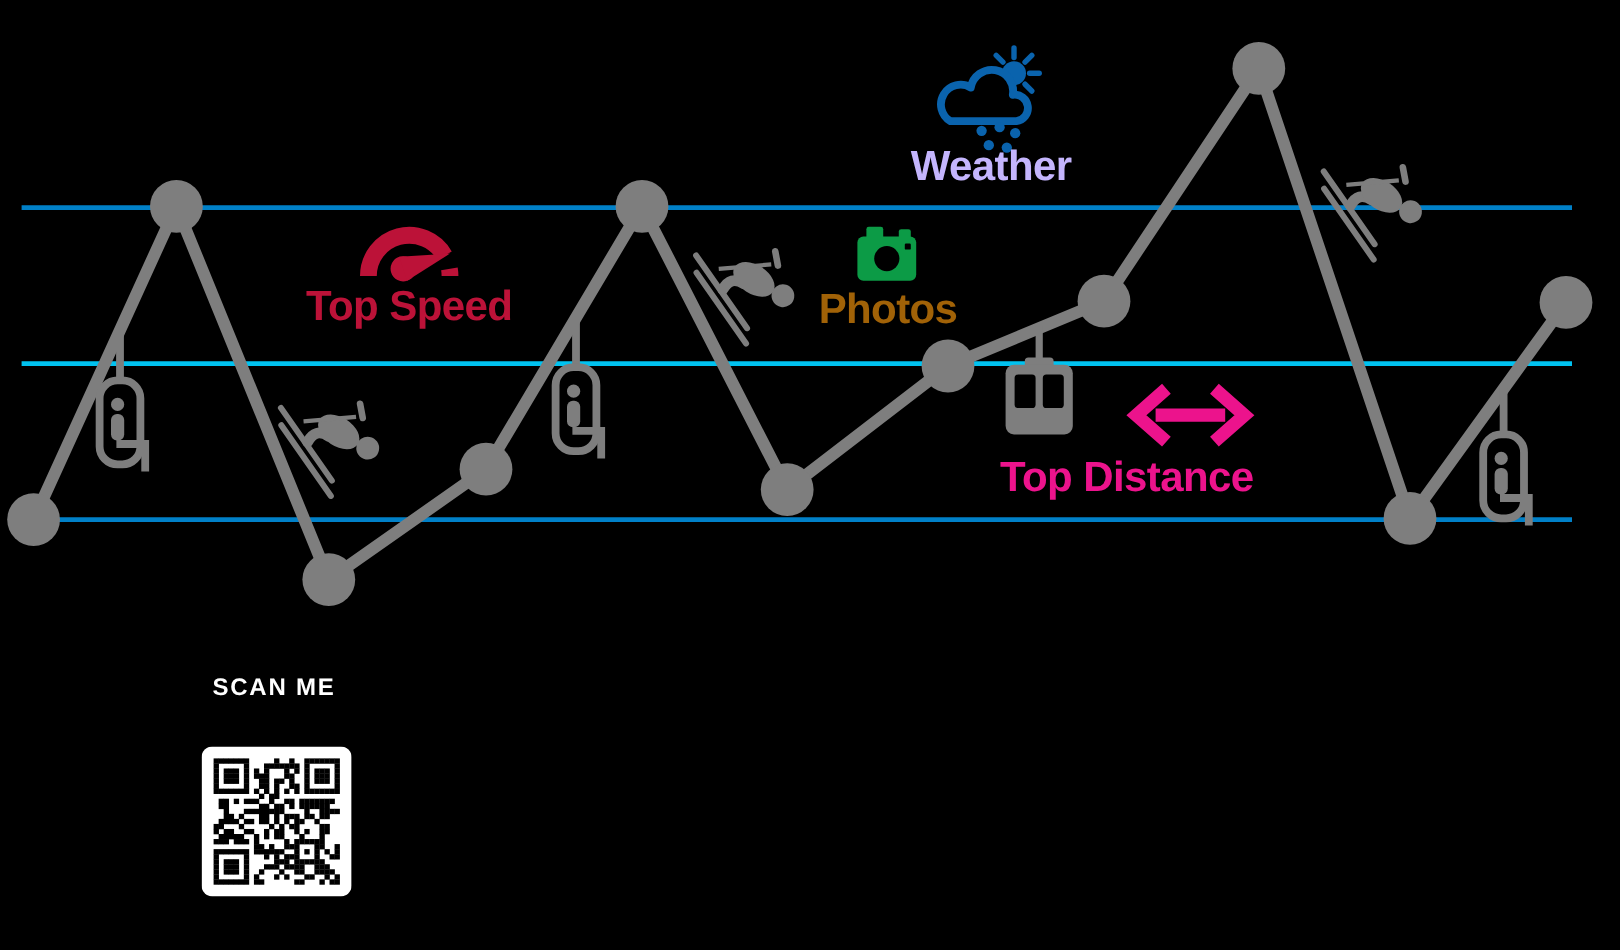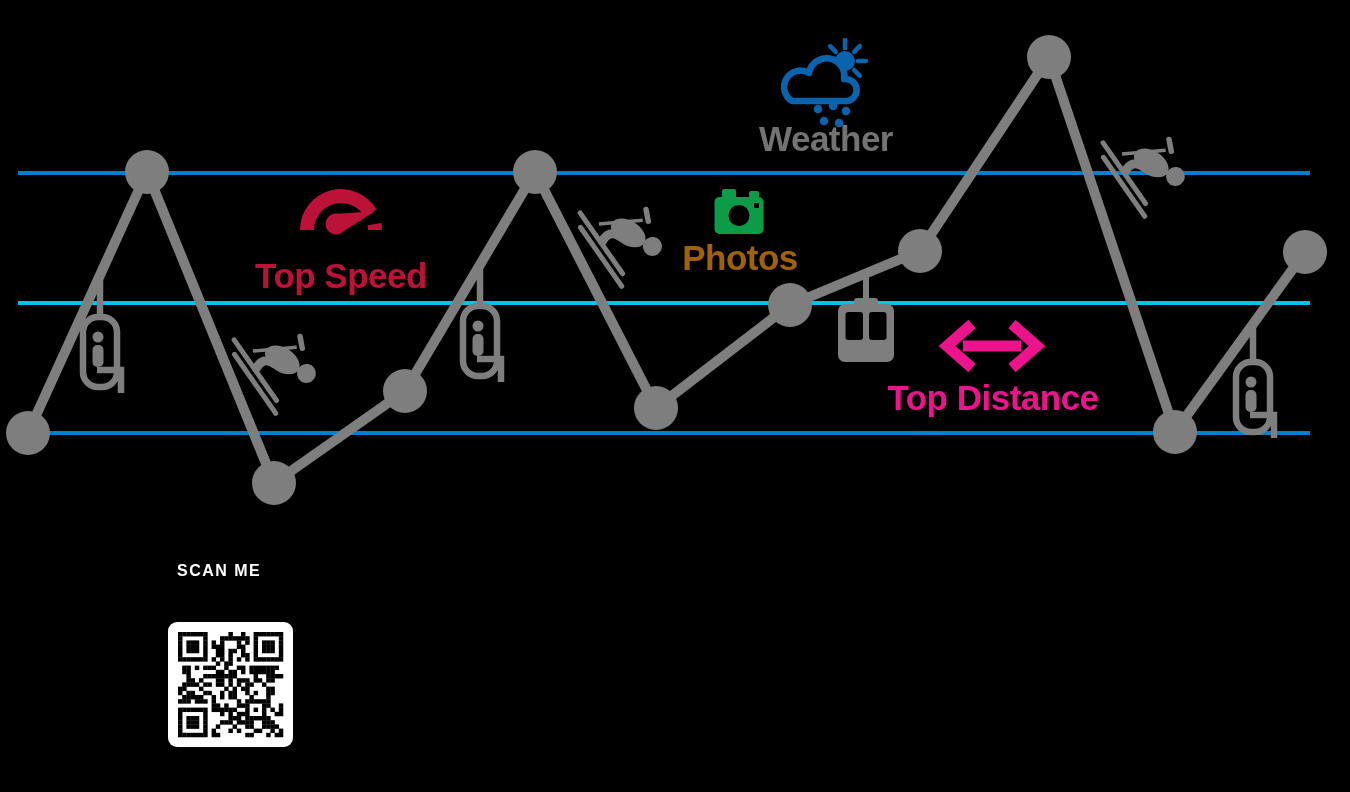--- a/index.html
+++ b/index.html
@@ -11,21 +11,21 @@
     transform:translateX(-50%);
     font-size:35px;
     font-weight:bold;
     letter-spacing:-0.5px;
     line-height:1;
     white-space:nowrap;
   }
   .scanme{
     position:absolute;
     color:#ffffff;
-    font-size:16px;
+    font-size:20px;
     font-weight:bold;
     letter-spacing:1.5px;
     line-height:1;
     white-space:nowrap;
   }
   #qr{position:absolute;}
 </style>
 </head>
 <body>
 
@@ -133,24 +133,24 @@
         <circle cx="739" cy="215.5" r="10.5" fill="#000000"></circle>
         <rect x="754" y="203" width="5" height="5" rx="1" fill="#000000"></rect>
       </g>
       <g fill="none" stroke="#EC138C" stroke-width="11">
         <line x1="963" y1="346" x2="1021" y2="346"></line>
         <polyline points="972,324 947,346 972,368"></polyline>
         <polyline points="1012,324 1037,346 1012,368"></polyline>
       </g>
     </svg>
 
-  <div class="feature-label" style="left: 341px; top: 238px; color: rgb(188, 18, 56); margin-top: 20px;">Top Speed</div>
-  <div class="feature-label" style="left: 826px; top: 121px; color: #737373;">Weather</div>
+  <div class="feature-label" style="left: 341px; top: 238px; color: rgb(188, 18, 56);">Top Speed</div>
+  <div class="feature-label" style="left: 826px; top: 121px; color: #c4b5fd;">Weather</div>
   <div class="feature-label" style="left: 740px; top: 240px; color: #a16207;">Photos</div>
-  <div class="feature-label" style="left: 993px; top: 380px; color: rgb(236, 19, 140);">Top Distance</div>
+  <div class="feature-label" style="left: 939px; top: 380px; color: rgb(236, 19, 140);">Top Distance</div>
 
   <div class="scanme" style="left: 177px; top: 563px;">SCAN ME</div>
   <svg id="qr" width="125" height="125" viewBox="0 0 125 125" style="left: 168px; top: 622px;">
       <rect x="0" y="0" width="125" height="125" rx="9" fill="#FFFFFF"></rect>
       <rect x="10" y="10" width="4.45" height="4.45" fill="#000000"></rect>
       <rect x="14.2" y="10" width="4.45" height="4.45" fill="#000000"></rect>
       <rect x="18.4" y="10" width="4.45" height="4.45" fill="#000000"></rect>
       <rect x="22.6" y="10" width="4.45" height="4.45" fill="#000000"></rect>
       <rect x="26.8" y="10" width="4.45" height="4.45" fill="#000000"></rect>
       <rect x="31" y="10" width="4.45" height="4.45" fill="#000000"></rect>

